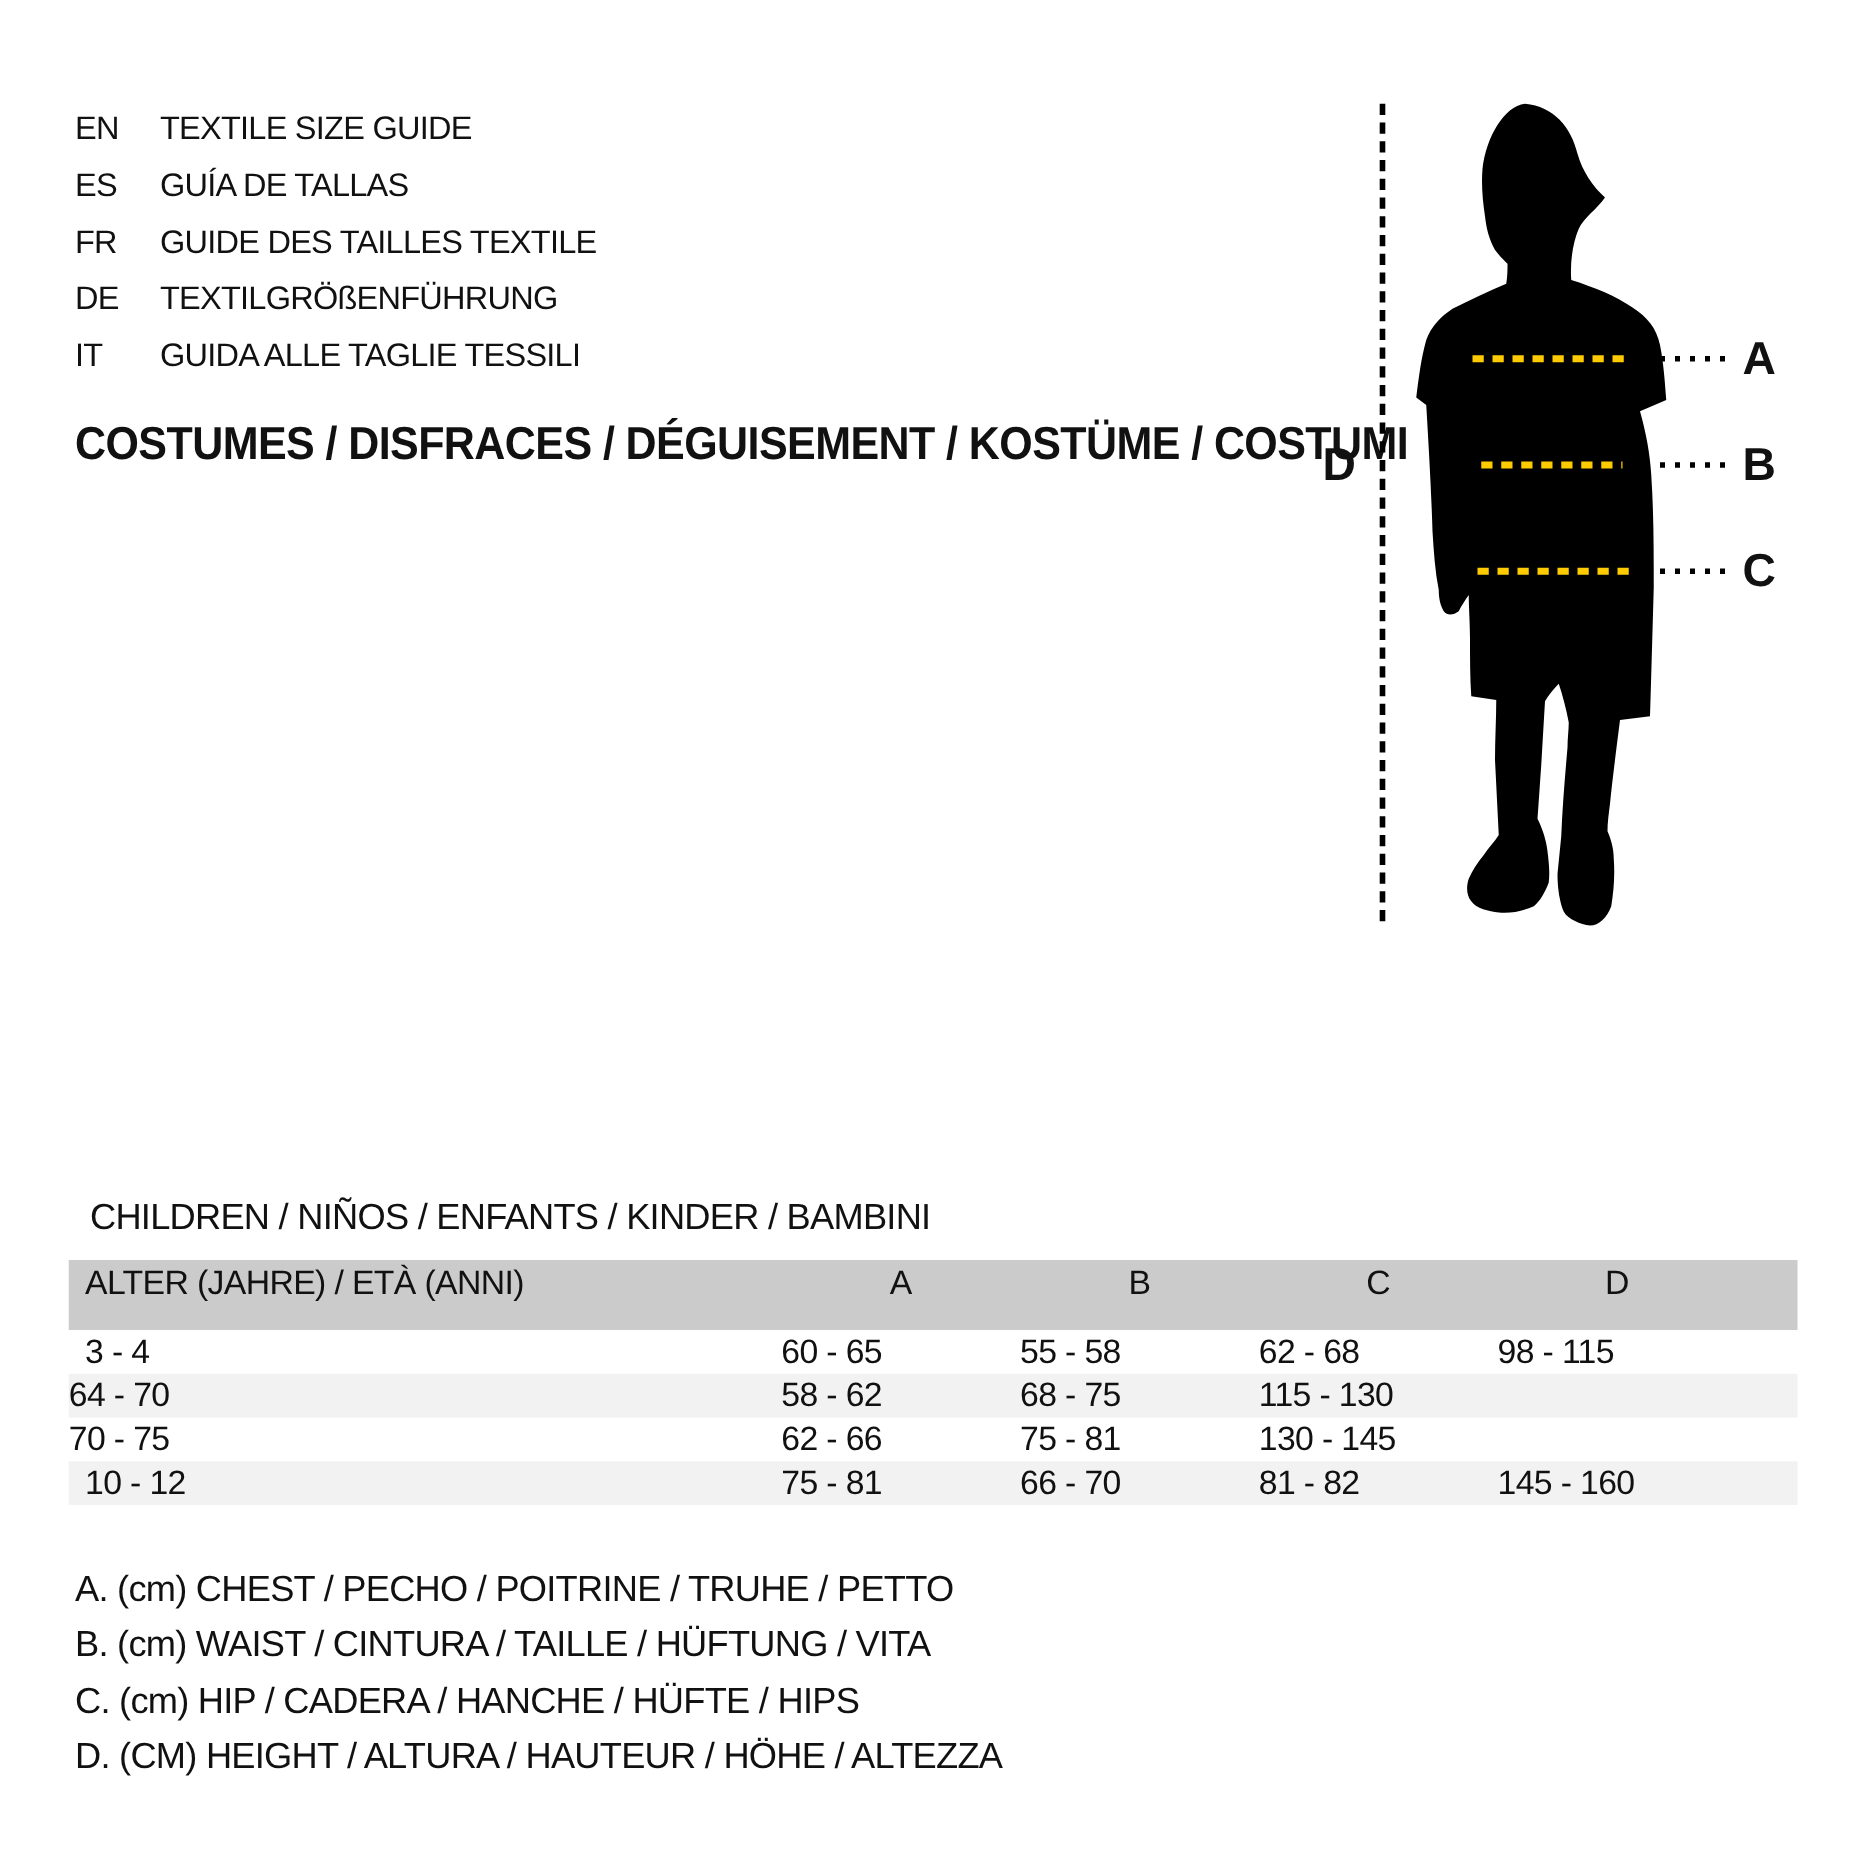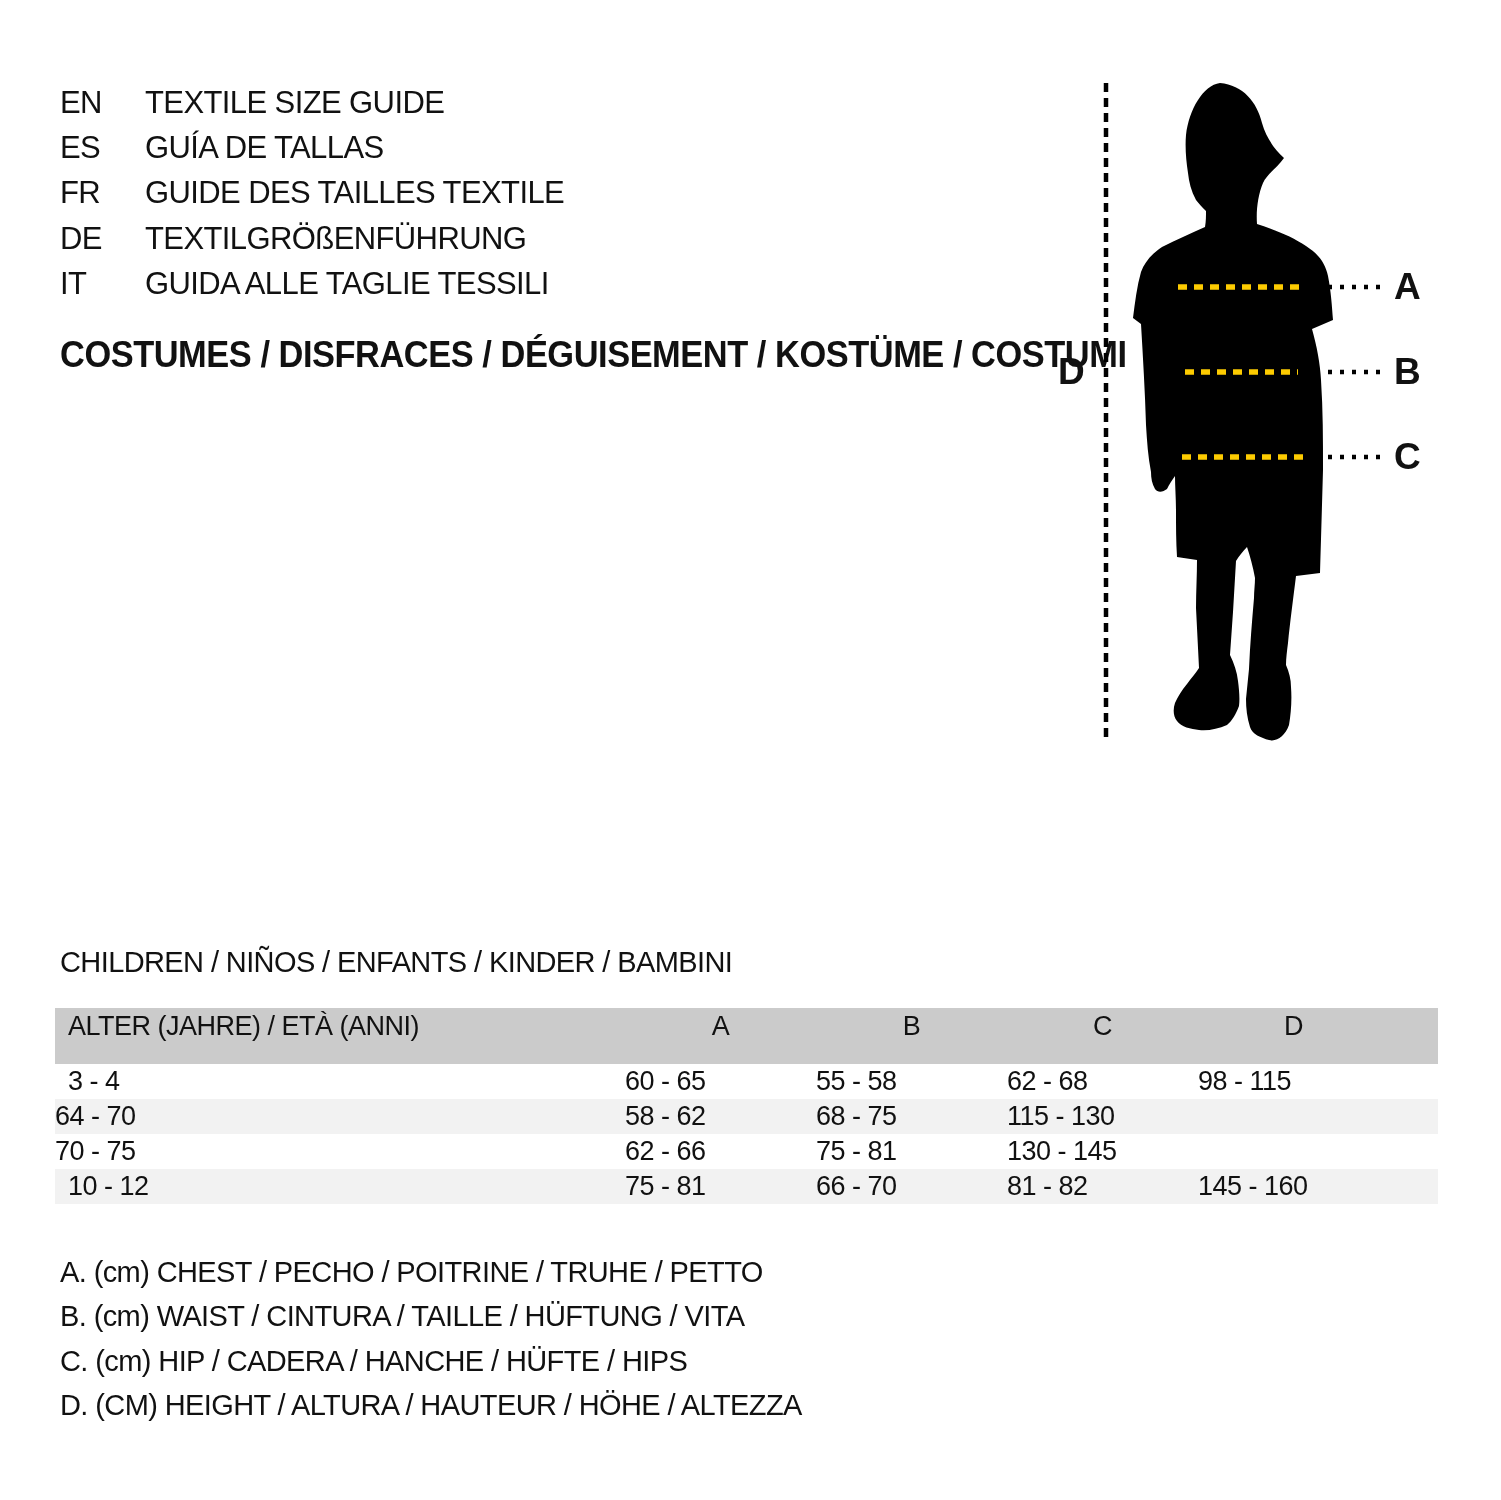--- a/index.html
+++ b/index.html
@@ -1,34 +1,34 @@
 <!DOCTYPE html>
 <html><head>
 <meta charset="utf-8">
 <style>
   html,body{margin:0;padding:0;background:#fff;}
   .page{position:relative;width:1501px;height:1500px;background:#ffffff;overflow:hidden;
         font-family:"Liberation Sans","DejaVu Sans",sans-serif;color:#111;}
 
   
   .langs{position:absolute;left:60px;top:80px;}
-  .lang-row{display:flex;height:45.4px;align-items:center;font-size:31px;font-weight:400;letter-spacing:-0.6px;}
+  .lang-row{display:flex;height:45.4px;align-items:center;font-size:26px;font-weight:400;letter-spacing:-0.6px;}
   .lang-row .code{width:68px;flex:0 0 68px;}
-  .lang-row .lbl{white-space:nowrap;margin-left:17px;}
+  .lang-row .lbl{white-space:nowrap;}
 
   
   .category{position:absolute;left:60px;top:334px;margin:0;font-size:37px;font-weight:700;
             letter-spacing:-0.5px;white-space:nowrap;transform:scaleX(0.93);transform-origin:left top;}
 
   
   .figure{position:absolute;left:1040px;top:55px;width:460px;height:720px;}
   .figure text{font-family:"Liberation Sans","DejaVu Sans",sans-serif;font-weight:700;font-size:37px;fill:#111;}
 
   
-  .tbl-title{position:absolute;left:60px;top:946px;margin:0;font-size:29px;font-weight:400;
+  .tbl-title{position:absolute;left:60px;top:946px;margin:12px;font-size:29px;font-weight:400;
              letter-spacing:-0.6px;white-space:nowrap;}
   .tbl{position:absolute;left:55px;top:1008px;width:1383px;font-size:27px;letter-spacing:-0.5px;}
   .row{display:grid;grid-template-columns:570px 191px 191px 191px 191px 49px;}
   .thead{background:#cbcbcb;height:56px;}
   .thead .agecell{padding:5px 0 0 13px;line-height:26px;}
   .thead .col{text-align:center;padding-top:5px;line-height:26px;}
   .trow{height:35px;line-height:35px;}
   .trow:nth-child(odd){background:#f2f2f2;}
   .trow .agecell{padding-left:13px;}
   .trow .val{text-align:left;}

